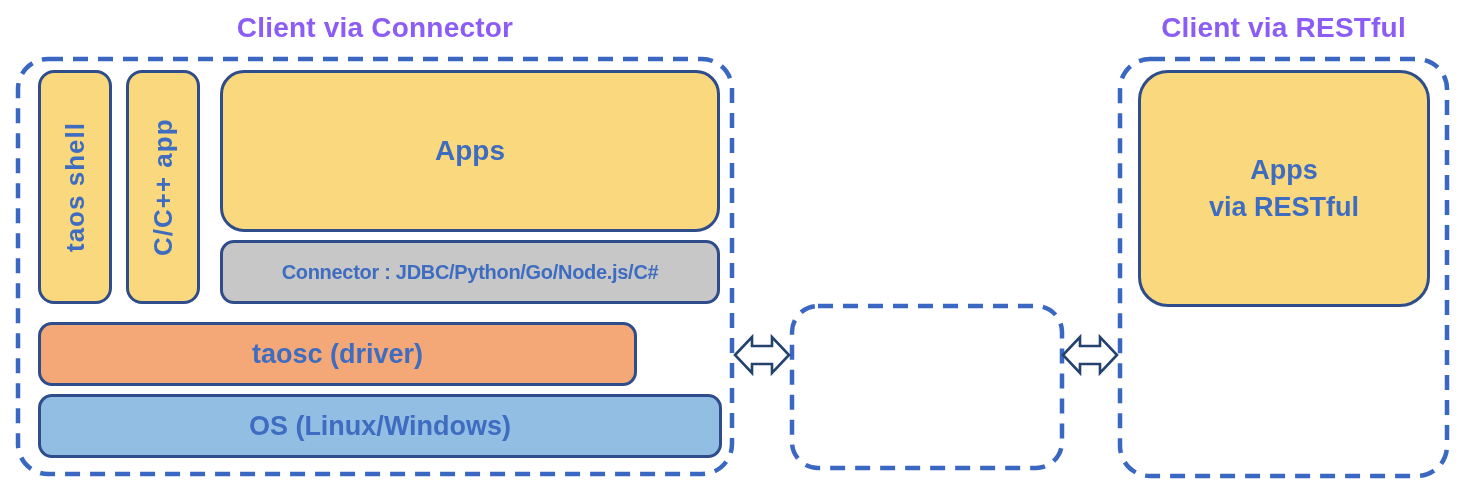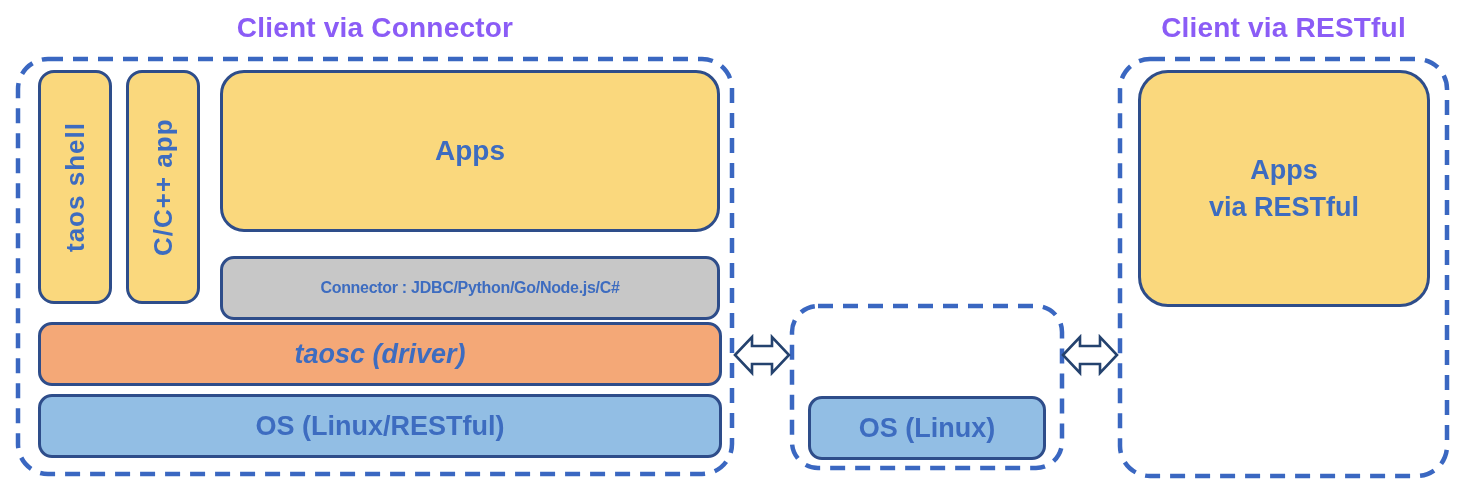--- a/index.html
+++ b/index.html
@@ -40,21 +40,21 @@
   .gray{background:#c7c7c7;}
   .vertical{
     writing-mode:vertical-rl;
     transform:rotate(180deg);
     border-radius:16px;
     font-size:26px;
     letter-spacing:1px;
   }
   .big-radius{border-radius:24px;}
   .xl-radius{border-radius:30px;}
-  .connector-text{font-size:16px;letter-spacing:-0.3px;white-space:nowrap;margin-top:16px;}
+  .connector-text{font-size:20px;letter-spacing:-0.3px;white-space:nowrap;}
   .two-line{line-height:1.35;font-size:27px;}
 </style>
 </head>
 <body>
 
 <div class="canvas">
 
   <svg class="layer" viewBox="0 0 1467 498">
     <rect x="18" y="59" width="714" height="415" rx="30" fill="none" stroke="#3a67c1" stroke-width="4.5" stroke-dasharray="15 10"></rect>
     <rect x="792" y="306" width="270" height="162" rx="26" fill="none" stroke="#3a67c1" stroke-width="4.5" stroke-dasharray="15 10"></rect>
@@ -63,24 +63,23 @@
     <path transform="translate(1062,333)" d="M1,22 L18,4 L18,13 L38,13 L38,4 L55,22 L38,40 L38,31 L18,31 L18,40 Z" fill="#ffffff" stroke="#24426e" stroke-width="2.6" stroke-linejoin="miter"></path>
   </svg>
 
   <div class="section-title" style="left:18px;width:714px;">Client via Connector</div>
   <div class="section-title" style="left:1120px;width:327px;text-align:center;">Client via RESTful</div>
 
   <div class="box yellow vertical" style="left:38px;top:70px;width:74px;height:234px;">taos shell</div>
   <div class="box yellow vertical" style="left:126px;top:70px;width:74px;height:234px;">C/C++ app</div>
   <div class="box yellow big-radius" style="left:220px;top:70px;width:500px;height:162px;font-size:28px;">Apps</div>
   <div class="box gray connector-text" style="left:220px;top:240px;width:500px;height:64px;">Connector : JDBC/Python/Go/Node.js/C#</div>
-  <div class="box orange" style="left:38px;top:322px;width:684px;height:64px;font-style:italic;">taosc (driver)</div>
-  <div class="box blue" style="left:38px;top:394px;width:684px;height:64px;">OS (Linux/RESTful)</div>
+  <div class="box orange" style="left:38px;top:322px;width:599px;height:64px;">taosc (driver)</div>
+  <div class="box blue" style="left:38px;top:394px;width:684px;height:64px;">OS (Linux/Windows)</div>
 
-  <div class="box blue" style="left:808px;top:396px;width:238px;height:64px;">OS (Linux)</div>
 
   <div class="box yellow xl-radius two-line" style="left:1138px;top:70px;width:292px;height:237px;">
     <div>
       <div>Apps</div>
       <div>via RESTful</div>
     </div>
   </div>
 
 </div>
 

